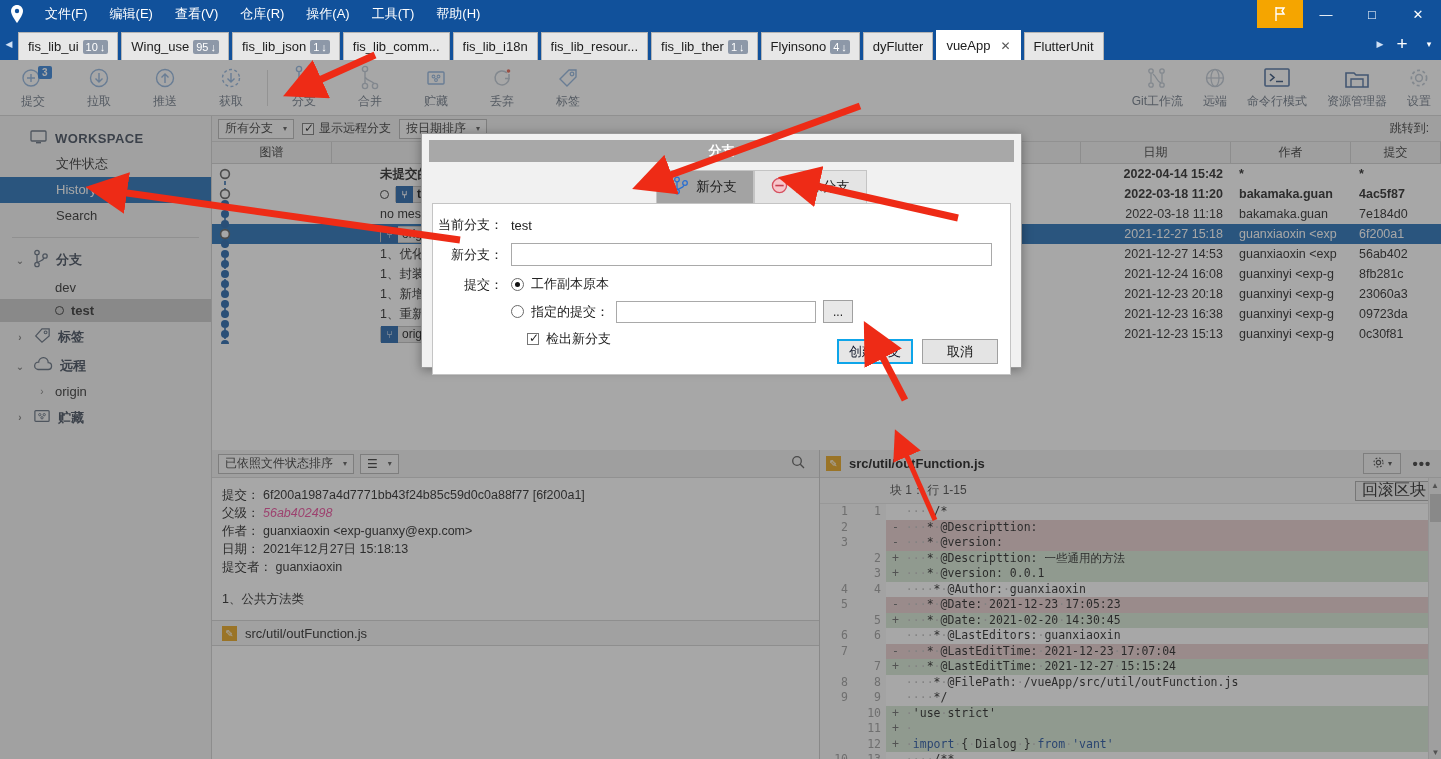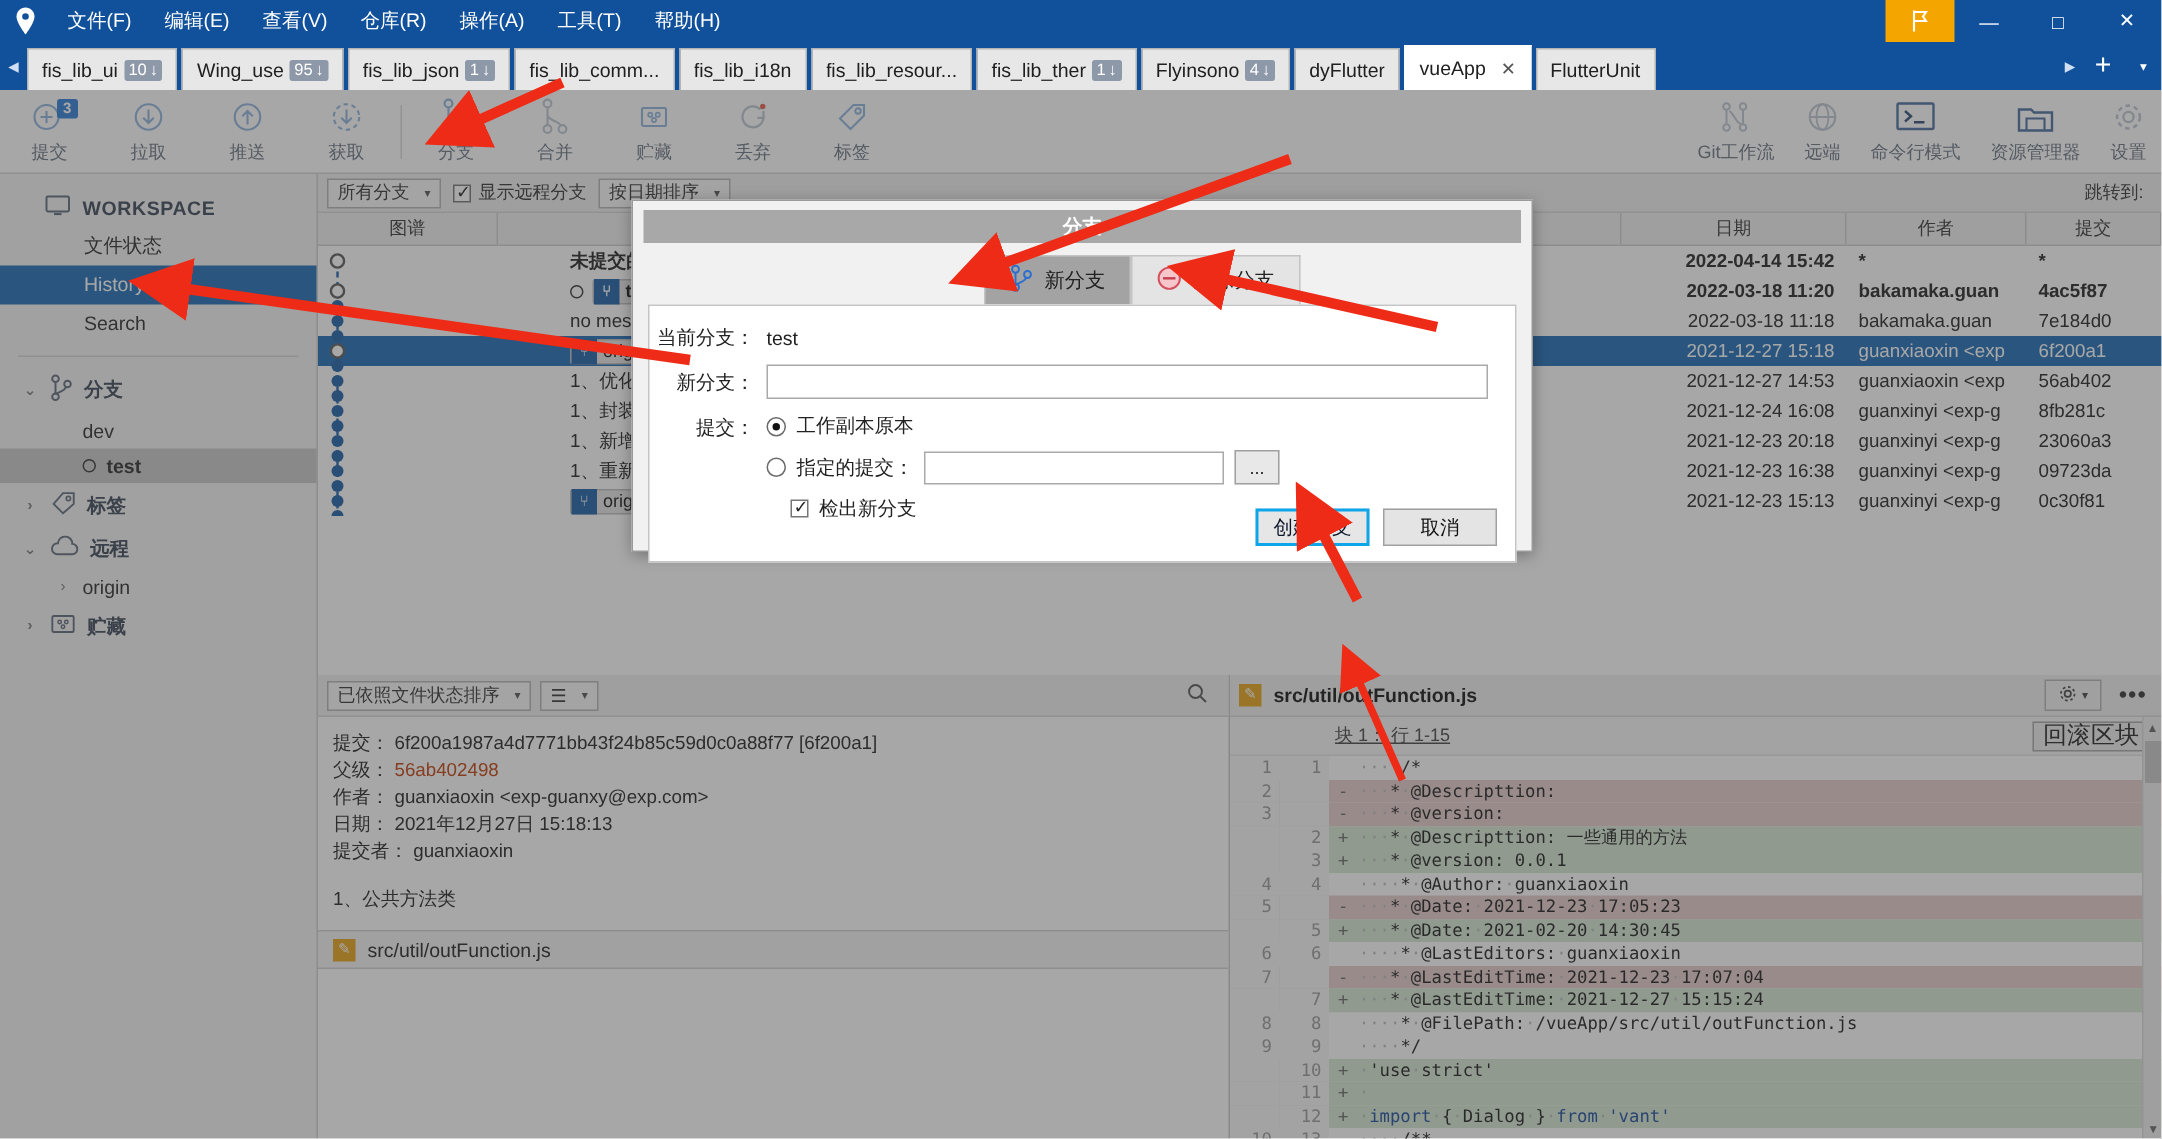--- a/index.html
+++ b/index.html
@@ -138,41 +138,41 @@
 
   
   .graph-rail { position:absolute; left:0; top:0; width:120px; height:100%; pointer-events:none; }
 
   
   .bottom { position:absolute; left:212px; top:450px; width:1229px; height:309px; display:flex; }
   .bl { width:608px; border-right:1px solid #c9c9c9; background:#fff; position:relative; }
   .bl-toolbar { height:28px; background:#f0f0f0; border-bottom:1px solid #d7d7d7; display:flex; align-items:center; padding:0 6px; gap:6px; }
   .bl-body { padding:8px 10px; font-size:12.5px; color:#222; line-height:18px; }
   .bl-body .lbl { color:#222; }
-  .bl-body .link { color:#c2410c; }
+  .bl-body .link { color:#ec4899;font-style:italic; }
   .file-strip {
     position:absolute; left:0; right:0; bottom:113px; height:26px; background:#f4f4f4;
     border-top:1px solid #d2d2d2; border-bottom:1px solid #d2d2d2;
     display:flex; align-items:center; gap:8px; padding:0 10px; font-size:13px; color:#222;
   }
   .file-icon { width:15px; height:15px; background:#e8a317; display:flex; align-items:center; justify-content:center; color:#fff; font-size:10px; }
 
   .br { flex:1; background:#fff; position:relative; }
   .br-head {
     height:28px; background:#f0f0f0; border-bottom:1px solid #d7d7d7;
     display:flex; align-items:center; gap:8px; padding:0 6px; font-size:13px; font-weight:bold; color:#111;
   }
   .gear-btn { margin-left:auto; width:38px; height:21px; border:1px solid #b5b5b5; background:#f3f3f3; display:flex; align-items:center; justify-content:center; gap:3px; }
   .dots-btn { width:26px; height:21px; display:flex; align-items:center; justify-content:center; font-size:15px; color:#333; letter-spacing:1px; }
   .hunk-head {
     height:26px; display:flex; align-items:center; background:#f7f7f7;
     border-bottom:1px solid #e3e3e3; font-size:12px; color:#444;
   }
   .hunk-head .gut { width:66px; }
-  .hunk-head .txt { padding-left:4px;text-decoration:underline; }
+  .hunk-head .txt { padding-left:4px; }
   .rollback-btn { margin-left:auto; margin-right:8px; height:20px; border:1px solid #a8a8a8; background:#eeeeee; padding:0 6px; display:flex; align-items:center; font-size:16px; color:#222; }
   .dline { display:flex; font-family:"DejaVu Sans Mono","Liberation Mono",monospace; font-size:11.5px; line-height:15.5px; height:15.5px; }
   .dline .n { width:33px; text-align:right; padding-right:5px; color:#999; flex:none; }
   .dline .code { padding-left:6px; white-space:pre; color:#1b1b1b; flex:1; }
   .dline.add { background:#d6e8d4; }
   .dline.del { background:#e7cdcd; }
   .dline.ctx { background:#ffffff; }
   .dline .sign { color:#666; }
   .dline .kw { color:#1a4b9c; }
   .dline .str { color:#1a4b9c; }

